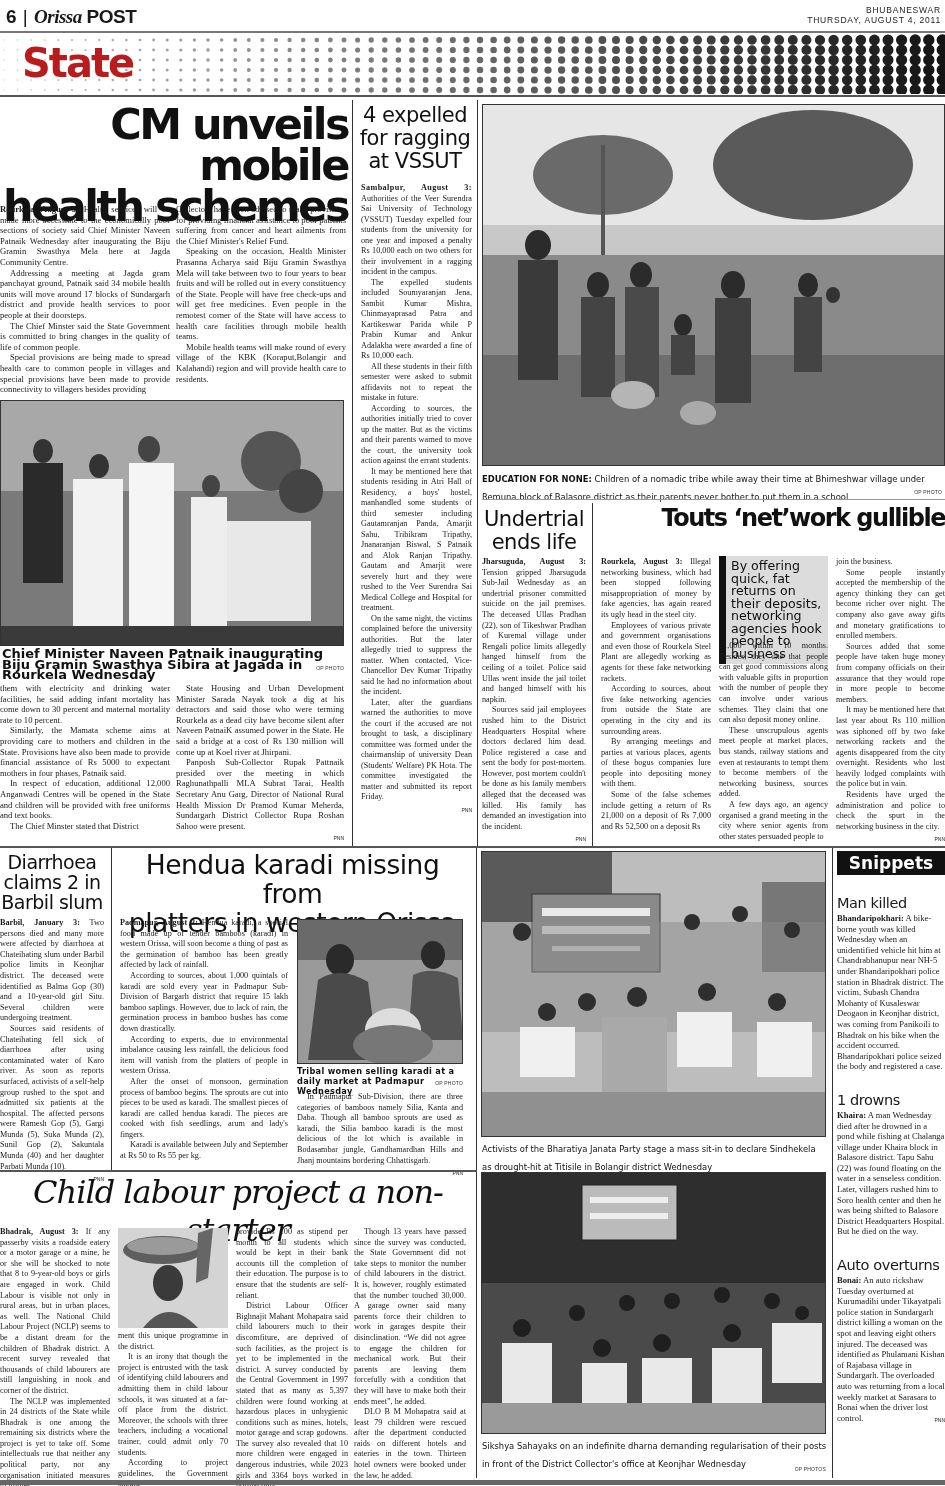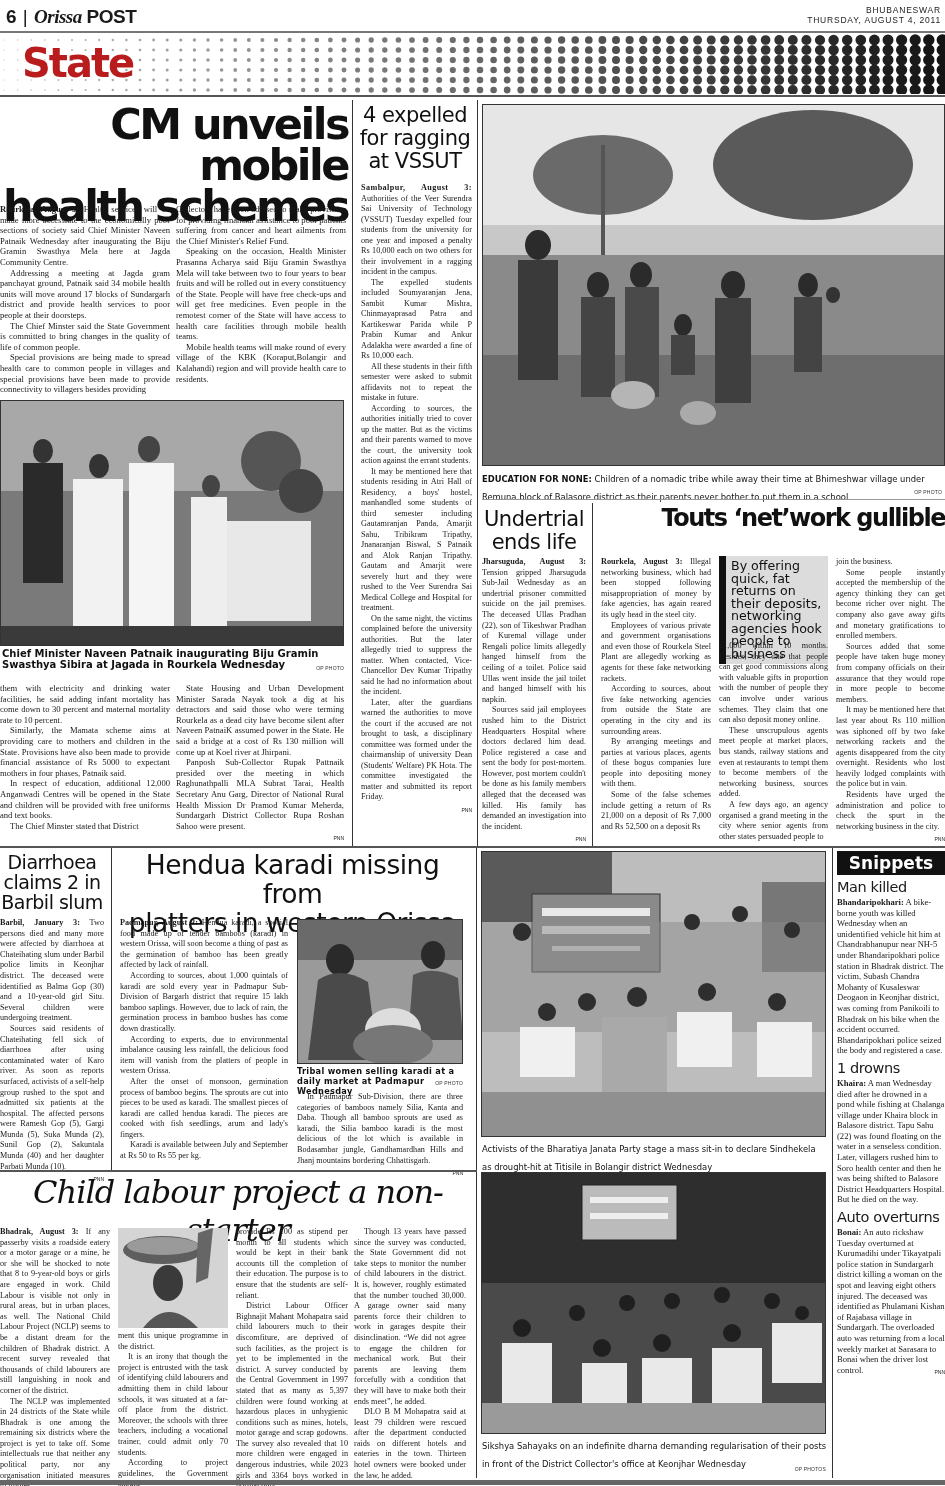--- a/index.html
+++ b/index.html
@@ -17,21 +17,21 @@
 .photo{position:absolute;overflow:hidden;border:1px solid #333}
 
 .masthead{top:6px;left:6px;font-size:19px;font-weight:bold;font-family:"Liberation Sans",sans-serif;letter-spacing:-0.5px}
 .masthead .brand{font-family:"Liberation Serif",serif;font-style:italic;font-weight:bold}
 .dateblock{top:5px;right:4px;text-align:right;font-family:"Liberation Sans",sans-serif;font-size:8.5px;line-height:10px;letter-spacing:0.8px;color:#222}
 .section-title{top:40px;left:22px;font-family:"DejaVu Sans",sans-serif;font-weight:bold;font-size:40px;letter-spacing:-2px;color:#b91c1c;background:transparent}
 .headline-big{font-family:"DejaVu Sans",sans-serif;font-weight:bold;letter-spacing:-2.5px;line-height:0.95;text-align:right;color:#111}
 .headline-light{font-family:"DejaVu Sans",sans-serif;font-weight:normal;text-align:center;color:#111;line-height:1.0;letter-spacing:-0.5px}
 .pullquote{background:#dcdcdc;border-left:7px solid #111;font-family:"DejaVu Sans",sans-serif;font-size:12.6px;line-height:12.5px;padding:4px 5px;color:#111}
 .snippets-head{background:#111;color:#fff;font-family:"DejaVu Sans",sans-serif;font-weight:bold;font-size:17px;text-align:center;padding:2px 0}
-.snip-title{font-family:"DejaVu Sans",sans-serif;font-size:14.5px;margin:4px 0 2px;letter-spacing:-0.4px}
+.snip-title{font-family:"DejaVu Sans",sans-serif;font-size:14.5px;margin:20px 0 2px;letter-spacing:-0.4px}
 .snip-text{font-size:8.6px;line-height:10.6px}
 </style>
 </head>
 <body>
 
 <div class="abs masthead">
   <span>6</span>
   <span style="font-weight:normal;margin:0 2px">|</span>
   <span class="brand">Orissa</span>
   <span>POST</span>
@@ -494,21 +494,21 @@
       <rect x="22" y="62" width="40" height="120" fill="#2a2a2a"></rect>
     <ellipse cx="98" cy="65" rx="10" ry="12" fill="#333"></ellipse>
       <rect x="72" y="78" width="50" height="150" fill="#f2f2f2"></rect>
     <ellipse cx="148" cy="48" rx="11" ry="13" fill="#444"></ellipse>
       <rect x="128" y="62" width="45" height="170" fill="#f5f5f5"></rect>
     <ellipse cx="210" cy="85" rx="9" ry="11" fill="#444"></ellipse>
       <rect x="190" y="96" width="36" height="140" fill="#eee"></rect>
     <rect x="0" y="225" width="344" height="21" fill="#3a3a3a"></rect>
   </svg>
 </div>
-<div class="abs caption" style="top:649px;left:2px;width:342px;font-weight:bold;font-size:10px;line-height:10.6px">Chief Minister Naveen Patnaik inaugurating Biju Gramin Swasthya Sibira at Jagada in Rourkela Wednesday</div>
+<div class="abs caption" style="top:649px;left:2px;width:342px;font-weight:bold;font-size:13px;line-height:10.6px">Chief Minister Naveen Patnaik inaugurating Biju Gramin Swasthya Sibira at Jagada in Rourkela Wednesday</div>
 <div class="abs credit" style="top:665px;left:290px;width:54px">OP PHOTO</div>
 <div class="abs body-text" style="top:683px;left:0;width:170px">
   <p class="first">them with electricity and drinking water facilities, he said adding infant mortality has come down to 30 percent and maternal mortality rate to 10 percent.</p>
   <p>Similarly, the Mamata scheme aims at providing care to mothers and children in the State. Provisions have also been made to provide financial assistance of Rs 5000 to expectant mothers in four phases, Patnaik said.</p>
   <p>In respect of education, additional 12,000 Anganwadi Centres will be opened in the State and children will be provided with free uniforms and text books.</p>
   <p>The Chief Minster stated that District</p>
 </div>
 <div class="abs body-text" style="top:683px;left:176px;width:168px">
   <p>State Housing and Urban Development Minister Sarada Nayak took a dig at his detractors and said those who were terming Rourkela as a dead city have become silent after Naveen PatnaiK assumed power in the State. He said a bridge at a cost of Rs 130 million will come up at Koel river at Jhirpani.</p>
   <p>Panposh Sub-Collector Rupak Pattnaik presided over the meeting in which Raghunathpalli MLA Subrat Tarai, Health Secretary Anu Garg, Director of National Rural Health Mission Dr Pramod Kumar Meherda, Sundargarh District Collector Rupa Roshan Sahoo were present.</p>

